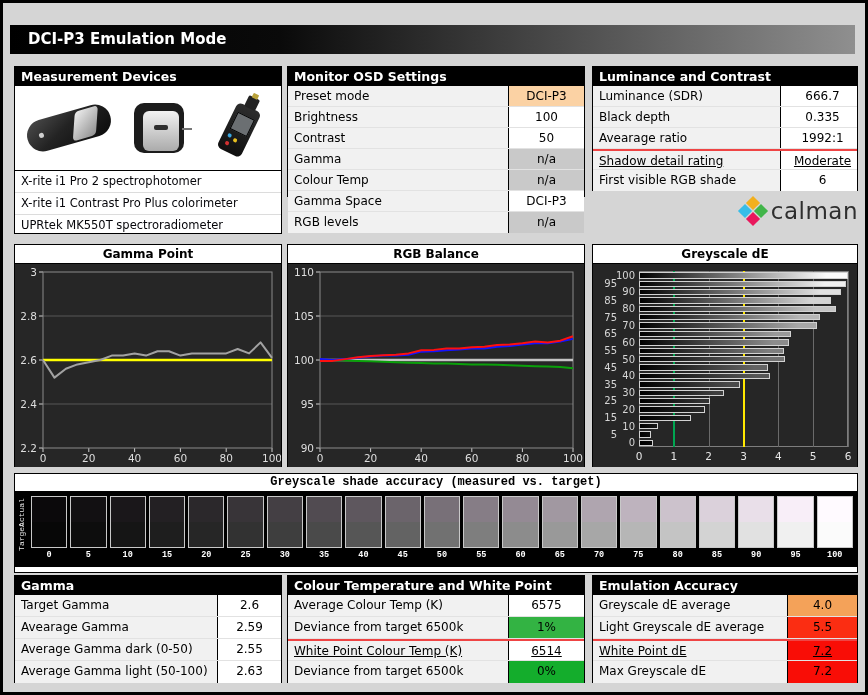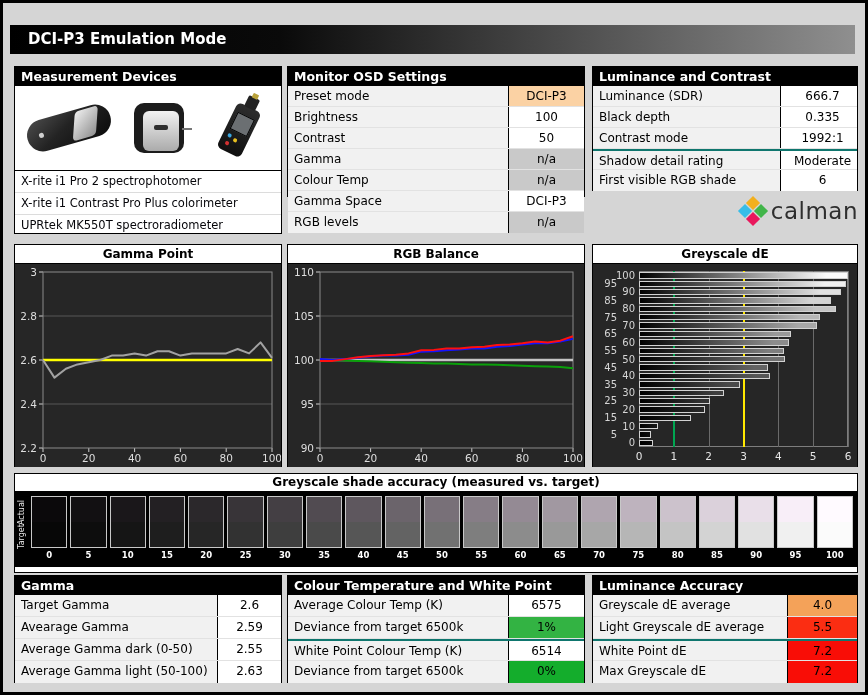--- a/index.html
+++ b/index.html
@@ -9,21 +9,21 @@
   .titlebar{left:7px;top:22px;width:845px;height:29px;
         background:linear-gradient(90deg,#000 0%,#0a0a0a 32%,#8f8f8f 100%);
         color:#fff;font-size:15px;font-weight:bold;line-height:29px;padding-left:18px;box-sizing:border-box;}
   .panel{background:#fff;border:1px solid #000;box-sizing:border-box;}
   .p-header{background:#000;color:#fff;font-weight:bold;font-size:12.5px;height:19px;line-height:19px;
         padding-left:6px;white-space:nowrap;}
   
   .dt-row{display:flex;height:21px;border-bottom:1px solid #e2e2e2;background:#f1f1f1;box-sizing:border-box;}
   .rows22 .dt-row{height:22px;}
   .dt-row:last-child{border-bottom:none;}
-  .dt-row.group-start{border-top:2px solid #0f766e;}
+  .dt-row.group-start{border-top:2px solid #ef4444;text-decoration:underline;}
   .dt-label{flex:1;font-size:12px;line-height:20px;padding-left:6px;color:#000;white-space:nowrap;overflow:hidden;}
   .dt-value{width:76px;border-left:1px solid #000;background:#fff;text-align:center;font-size:12px;
         line-height:20px;box-sizing:border-box;white-space:nowrap;}
   .vw64 .dt-value{width:64px;}
   .vw70 .dt-value{width:70px;}
   .vw77 .dt-value{width:77px;padding-left:7px;}
   
   .device-photos{height:84px;background:#fff;display:flex;justify-content:space-around;align-items:center;
         border-bottom:1px solid #000;position:relative;}
   .device-row{height:21px;line-height:21px;font-size:11.5px;padding-left:6px;border-bottom:1px solid #dcdcdc;
@@ -157,21 +157,21 @@
     <div class="dt-body" id="lum-body">
         <div class="dt-row">
           <div class="dt-label">Luminance (SDR)</div>
           <div class="dt-value">666.7</div>
         </div>
         <div class="dt-row">
           <div class="dt-label">Black depth</div>
           <div class="dt-value">0.335</div>
         </div>
         <div class="dt-row">
-          <div class="dt-label">Contrast mode</div>
+          <div class="dt-label">Avearage ratio</div>
           <div class="dt-value">1992:1</div>
         </div>
         <div class="dt-row group-start">
           <div class="dt-label">Shadow detail rating</div>
           <div class="dt-value">Moderate</div>
         </div>
         <div class="dt-row">
           <div class="dt-label">First visible RGB shade</div>
           <div class="dt-value">6</div>
         </div>
@@ -319,21 +319,21 @@
         <div class="de-label" style="left: 0px; top: 149.167px; width: 24px;">15</div>
         <div class="de-bar" style="left: 46px; top: 159.048px; width: 19.1583px; height: 6.4px; background: linear-gradient(90deg, rgb(0, 0, 0) 0%, rgb(21, 21, 21) 90%);"></div>
         <div class="de-label" style="left: 14px; top: 157.548px; width: 28px;">10</div>
         <div class="de-bar" style="left: 46px; top: 167.429px; width: 12.1917px; height: 6.4px; background: linear-gradient(90deg, rgb(0, 0, 0) 0%, rgb(13, 13, 13) 90%);"></div>
         <div class="de-label" style="left: 0px; top: 165.929px; width: 24px;">5</div>
         <div class="de-bar" style="left: 46px; top: 175.81px; width: 13.9333px; height: 6.4px; background: linear-gradient(90deg, rgb(0, 0, 0) 0%, rgb(7, 7, 7) 90%);"></div>
         <div class="de-label" style="left: 14px; top: 174.31px; width: 28px;">0</div>
       </div>
   </div>
 
-  <div class="abs panel" style="left:11px;top:470px;width:844px;height:100px;">
+  <div class="abs panel" style="left:11px;top:470px;width:844px;height:100px;font-family:Liberation Mono, monospace;">
     <div class="strip-title">Greyscale shade accuracy (measured vs. target)</div>
     <div class="strip-body" id="strip-body">
       <span class="strip-side" style="top:16px;">Actual</span>
       <span class="strip-side" style="top:40px;">Target</span>
     <div class="patch">
           <div class="swatch">
             <div class="sw-a" style="background: rgb(11, 9, 11);"></div>
             <div class="sw-t" style="background: rgb(7, 7, 7);"></div>
           </div>
           <div class="patch-label">0</div>
@@ -519,21 +519,21 @@
           <div class="dt-value">6514</div>
         </div>
         <div class="dt-row">
           <div class="dt-label">Deviance from target 6500k</div>
           <div class="dt-value" style="background: rgb(20, 173, 44);">0%</div>
         </div>
       </div>
   </div>
 
   <div class="abs panel rows22 vw70" style="left:589px;top:572px;width:266px;height:108px;">
-    <div class="p-header">Luminance Accuracy</div>
+    <div class="p-header">Emulation Accuracy</div>
     <div class="dt-body" id="ga-body">
         <div class="dt-row">
           <div class="dt-label">Greyscale dE average</div>
           <div class="dt-value" style="background: rgb(244, 162, 89);">4.0</div>
         </div>
         <div class="dt-row">
           <div class="dt-label">Light Greyscale dE average</div>
           <div class="dt-value" style="background: rgb(251, 45, 18);">5.5</div>
         </div>
         <div class="dt-row group-start">

